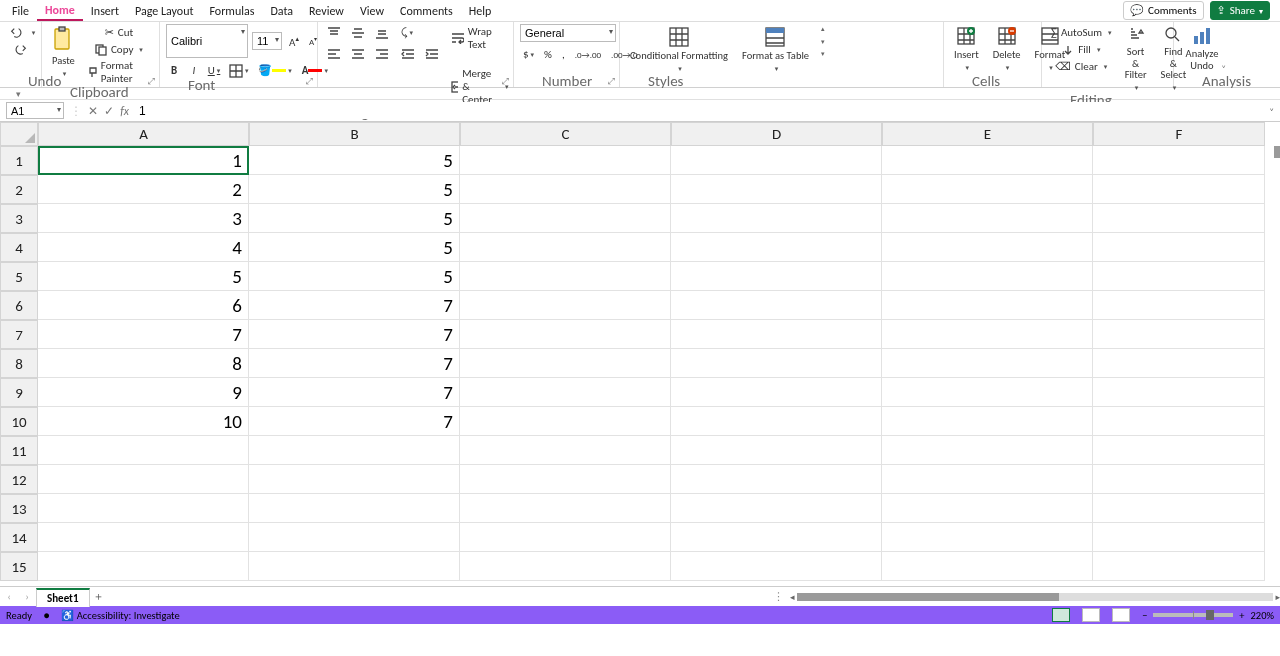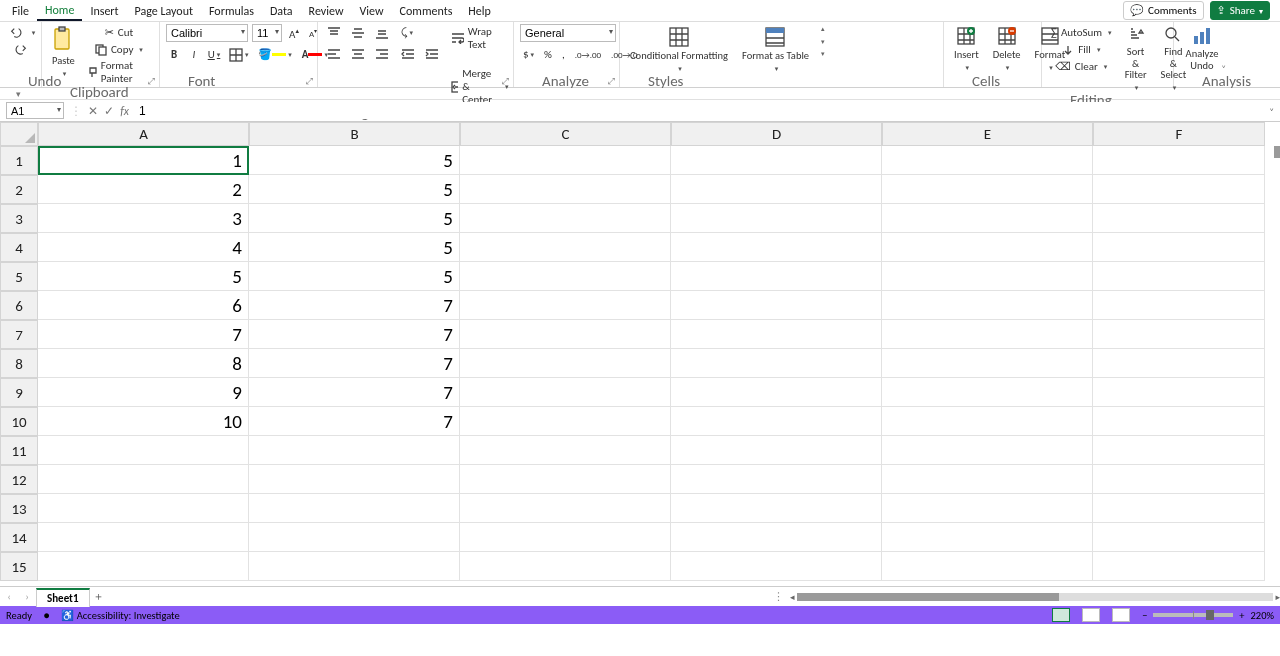--- a/index.html
+++ b/index.html
@@ -1,40 +1,40 @@
 <!DOCTYPE html>
 <html><head>
 <meta charset="utf-8">
 <style>
   * { margin:0; padding:0; box-sizing:border-box; }
   body { font-family: "Segoe UI", Calibri, Arial, sans-serif; font-size:12px; background:#fff; color:#000; width:1280px; height:656px; overflow:hidden; user-select:none; }
   
   .menu-tabs { display:flex; align-items:center; height:22px; padding:0 4px; border-bottom:1px solid #ddd; }
   .menu-tabs .tab { padding:2px 8px; color:#222; cursor:pointer; }
-  .menu-tabs .tab.active { color:#15803d; border-bottom:2px solid #0f172a; font-weight:400; }
+  .menu-tabs .tab.active { color:#ec4899; border-bottom:2px solid #be185d; font-weight:700; }
   .menu-tabs .spacer { flex:1; }
   .top-right { display:flex; gap:6px; margin-right:6px; }
   .btn { display:flex; align-items:center; gap:4px; padding:2px 6px; border:1px solid #ccc; border-radius:3px; background:#fff; font-size:11px; cursor:pointer; }
   .btn.share { background:#107c41; color:#fff; border-color:#107c41; }
   .btn .dd { font-size:8px; }
 
   
   .ribbon { display:flex; border-bottom:1px solid #d0d0d0; background:#fff; height:66px; font-size:11px; color:#333; }
   .group { border-right:1px solid #e0e0e0; display:flex; flex-direction:column; justify-content:space-between; padding:2px 6px 0 6px; position:relative; }
   .group-title { text-align:left; font-size:15px; color:#6a6a6a; padding-bottom:0; height:12px; line-height:12px;margin-left:22px; }
   .group-body { display:flex; align-items:flex-start; gap:6px; flex:1; }
   .vstack { display:flex; flex-direction:column; gap:0px; }
   .hstack { display:flex; align-items:center; gap:4px; }
   .icon-btn { display:flex; align-items:center; justify-content:center; border:1px solid transparent; padding:0 2px; min-height:17px; cursor:pointer; }
   .dd-ar { font-size:7px; margin-left:2px; color:#555; }
   .undo-btn svg, .redo-btn svg { width:14px; height:14px; }
   .big-btn { display:flex; flex-direction:column; align-items:center; gap:2px; padding:2px 4px; cursor:pointer; }
   .big-btn span.lbl { font-size:10.5px; }
   .launcher { position:absolute; right:2px; bottom:0; font-size:9px; color:#6a6a6a; cursor:pointer; padding:0 2px; }
-  .font-sel { border:1px solid #bbb; font-size:11px; height:18px; padding:0 14px 0 4px; background:#fff; width:82px; position:relative;}
+  .font-sel { border:1px solid #bbb; font-size:11px; height:34px; padding:0 14px 0 4px; background:#fff; width:82px; position:relative;}
   .font-size-sel { border:1px solid #bbb; font-size:11px; height:18px; padding:0 12px 0 4px; background:#fff; width:30px; }
   .selwrap{position:relative; display:inline-block;}
   .selwrap::after{content:"▾"; position:absolute; right:3px; top:2px; font-size:8px; color:#555; pointer-events:none;}
   .sq { width:16px; height:16px; display:flex; align-items:center; justify-content:center; }
   .sq.bold{font-weight:700;} .sq.italic{font-style:italic;} .sq.underline{text-decoration:underline;}
   .color-sw{ width:14px; height:3px; display:block; }
   .align-btn svg{width:14px;height:14px;}
   .num-sel { border:1px solid #bbb; font-size:11px; height:18px; width:96px; padding-left:4px; background:#fff;}
   .style-box { display:flex; gap:2px; }
   .style-cell { width:66px; height:16px; font-size:10.5px; border:1px solid #c8c8c8; padding:0 4px; display:flex; align-items:center;}
@@ -312,21 +312,21 @@
           </div>
         <div class="icon-btn">
             <span style="font-size:9px">.0→.00</span>
           </div>
         <div class="icon-btn">
             <span style="font-size:9px">.00→.0</span>
           </div>
       </div>
     </div>
     <div class="launcher">⤢</div>
-    <div class="group-title">Analyze</div>
+    <div class="group-title">Number</div>
   </div>
 
   <div class="group" style="width:324px;">
     <div class="group-body">
       <div class="big-btn">
         <svg width="22" height="22">
             <rect x="2" y="2" width="18" height="18" fill="#fff"></rect>
             <path d="M2 8h18M2 14h18M8 2v18M14 2v18"></path>
           </svg>
         <span class="lbl" style="text-align:center;line-height:1.1">Conditional Formatting</span>

